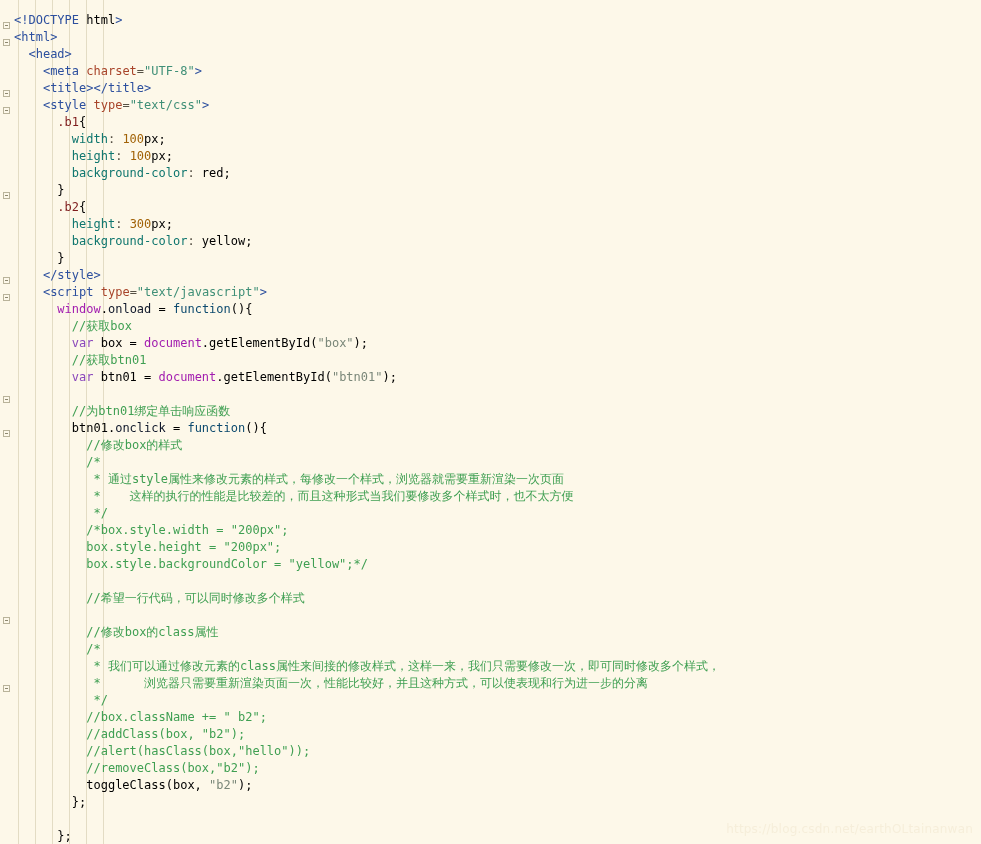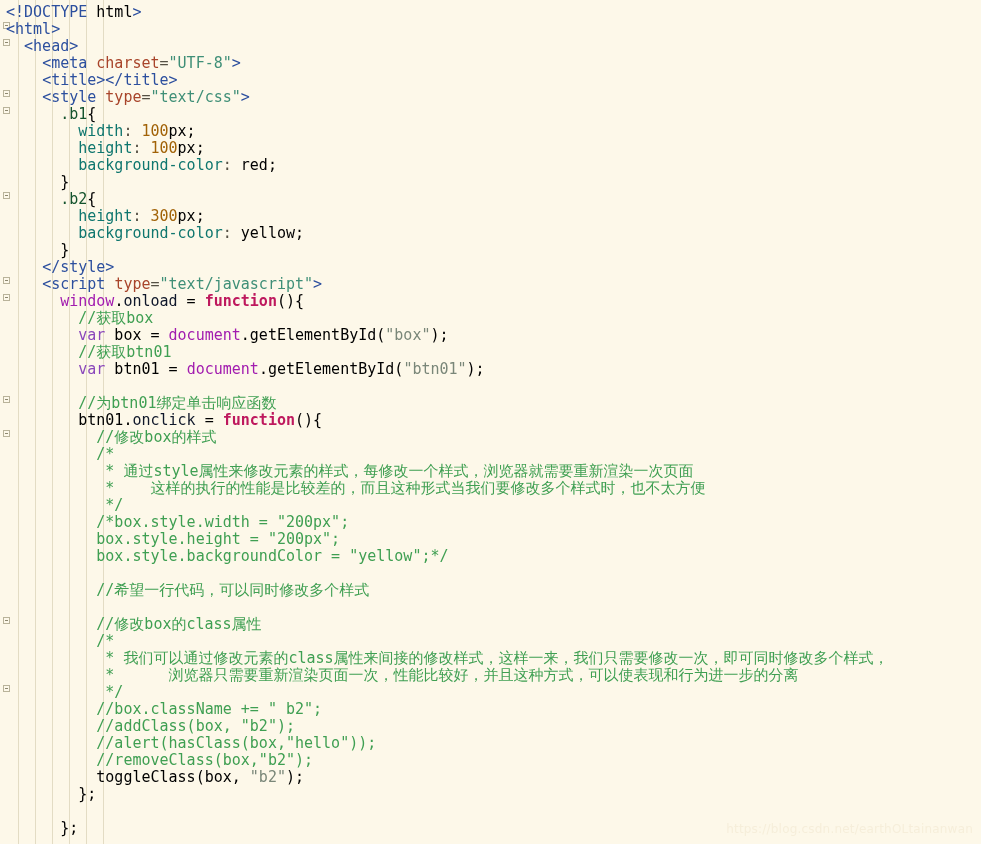--- a/index.html
+++ b/index.html
@@ -46,46 +46,46 @@
     position: absolute;
     left: 1px;
     top: 2px;
     width: 3px;
     height: 1px;
     background: #8d8870;
   }
 
   #code {
     position: relative;
-    margin: 4px;
+    margin: 12px;
     padding: 0;
     font-family: "DejaVu Sans Mono", "Liberation Mono", monospace;
-    font-size: 15px;
+    font-size: 12px;
     line-height: 17px;
     white-space: pre;
     color: #000000;
     letter-spacing: 0px;
   }
 
   #code .ln {
     display: block;
     height: 17px;
     padding-left: 2px;
   }
 
   
   .tag      { color: #2c4f9e; }   
   .attr     { color: #a8442a; }   
   .aval     { color: #3f8f77; }   
-  .sel      { color: #14532d; }   
+  .sel      { color: #7f1d1d; }   
   .prop     { color: #0f766e; }   
   .num      { color: #a16207; }   
   .punc     { color: #555044; }
   .kw       { color: #8a47bb; }   
-  .fn       { color: #be185d; font-weight: bold; }   
+  .fn       { color: #0c4a6e; }   
   .obj      { color: #a21caf; }   
   .evt      { color: #0f172a; }   
   .str      { color: #7a8779; }   
   .cmt      { color: #3f9f52; }
 
   #watermark {
     position: absolute;
     right: 8px;
     bottom: 8px;
     font-family: "DejaVu Sans", "Liberation Sans", sans-serif;

